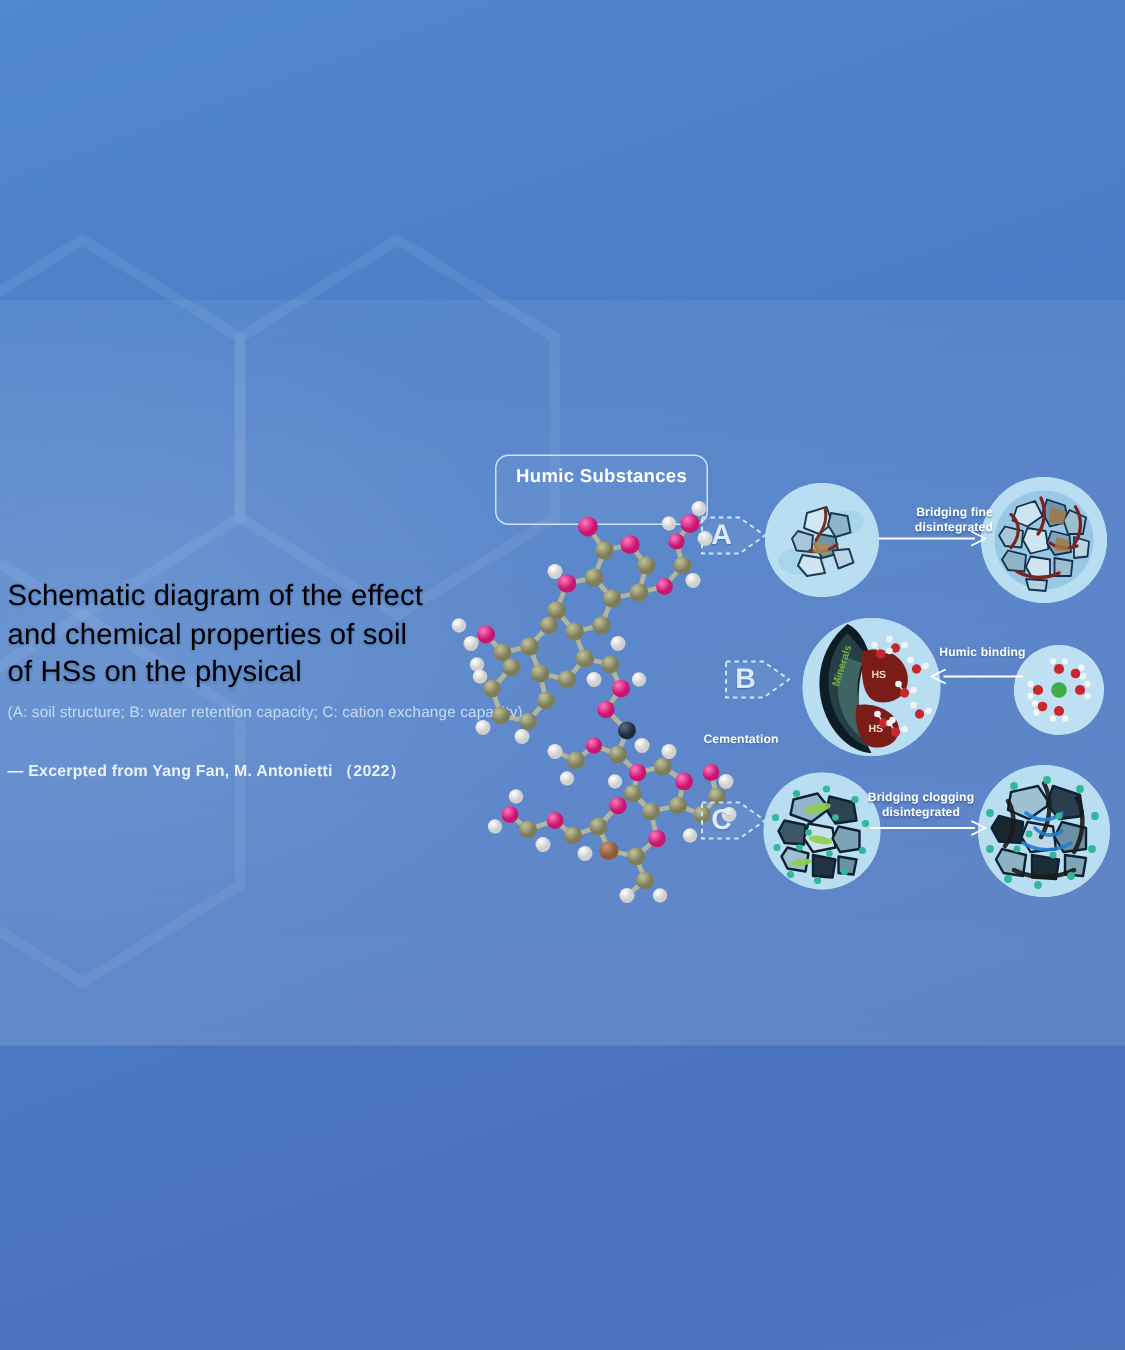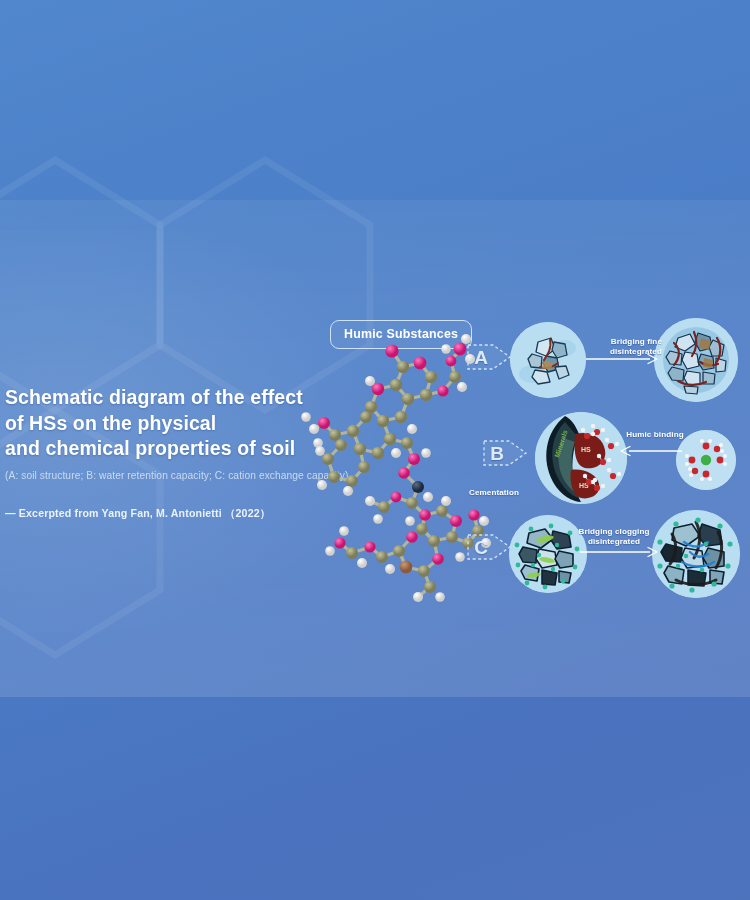--- a/index.html
+++ b/index.html
@@ -29,41 +29,40 @@
     opacity:.30;
   }
   .bg-glow{
     position:absolute;left:-120px;top:230px;width:520px;height:420px;
     background:radial-gradient(ellipse at 35% 45%, rgba(255,255,255,.10) 0%, rgba(255,255,255,0) 68%);
   }
 
   
   .text-block{position:absolute;left:5px;top:385px;width:350px;}
   .title{
-    color:#ffffff;font-size:19.5px;font-weight:bold;line-height:25.5px;
+    color:#000000;font-size:19.5px;font-weight:normal;line-height:25.5px;
     letter-spacing:.1px;text-shadow:0 1px 2px rgba(20,50,100,.30);
   }
   .subtitle{
     margin-top:7px;color:#cfe0f5;font-size:10.2px;line-height:14px;
     letter-spacing:.1px;opacity:.92;
   }
   .attrib{
     margin-top:24px;color:#eaf2fc;font-size:10.6px;font-weight:bold;
     letter-spacing:.15px;
   }
 
   
   .hs-pill{
     position:absolute;left:330px;top:303px;
-    padding:6px 13px 7px 13px;
+    padding:6px 13px 25px 13px;
     border:1.4px solid #cfe3f7;border-radius:9px;
     color:#ffffff;font-size:12.4px;font-weight:bold;letter-spacing:.2px;
     background:rgba(255,255,255,.045);
     white-space:nowrap;
-    margin-top:17px;
   }
 
   
   .molecule{position:absolute;left:300px;top:325px;width:210px;height:285px;}
 
   
   .marker{position:absolute;width:46px;height:42px;}
   .marker .mletter{
     position:absolute;left:4px;top:50%;transform:translateY(-50%);
     width:22px;text-align:center;
@@ -115,22 +114,22 @@
       <path d="M95 -10 L200 55 L200 175 L95 240 L-10 175 L-10 55 Z"></path>
       <path d="M305 -10 L410 55 L410 175 L305 240 L200 175 L200 55 Z"></path>
       <path d="M95 240 L200 305 L200 420 L95 485 L-10 420 L-10 305 Z"></path>
     </g>
   </svg>
   <div class="bg-glow"></div>
 
   <div class="text-block">
     <div class="title">
       <div>Schematic diagram of the effect</div>
+      <div>and chemical properties of soil</div>
       <div>of HSs on the physical</div>
-      <div>and chemical properties of soil</div>
     </div>
     <div class="subtitle">(A: soil structure; B: water retention capacity; C: cation exchange capacity)</div>
     <div class="attrib">— Excerpted from Yang Fan, M. Antonietti （2022）</div>
   </div>
 
   <div class="hs-pill">Humic Substances</div>
 
   <svg class="molecule" viewBox="0 0 210 285">
     <defs>
       <radialGradient id="gC" cx="35%" cy="30%">

